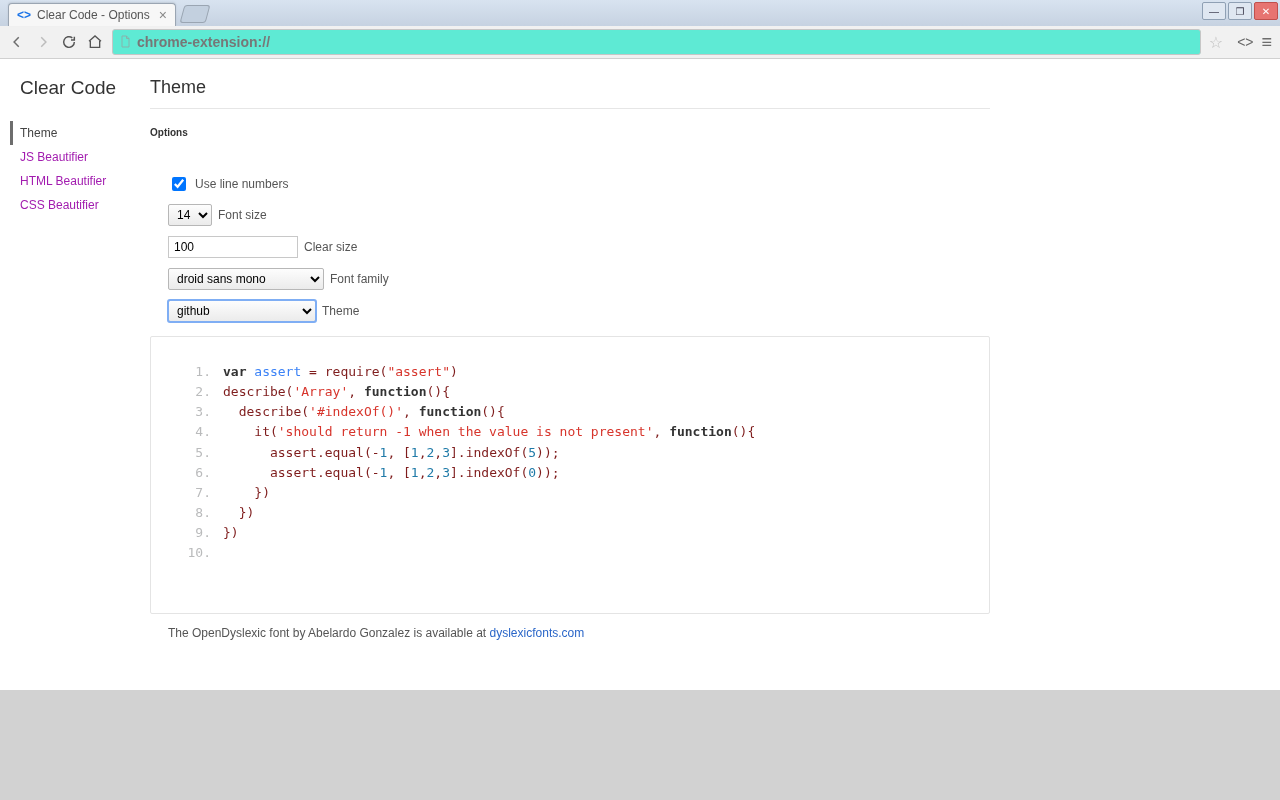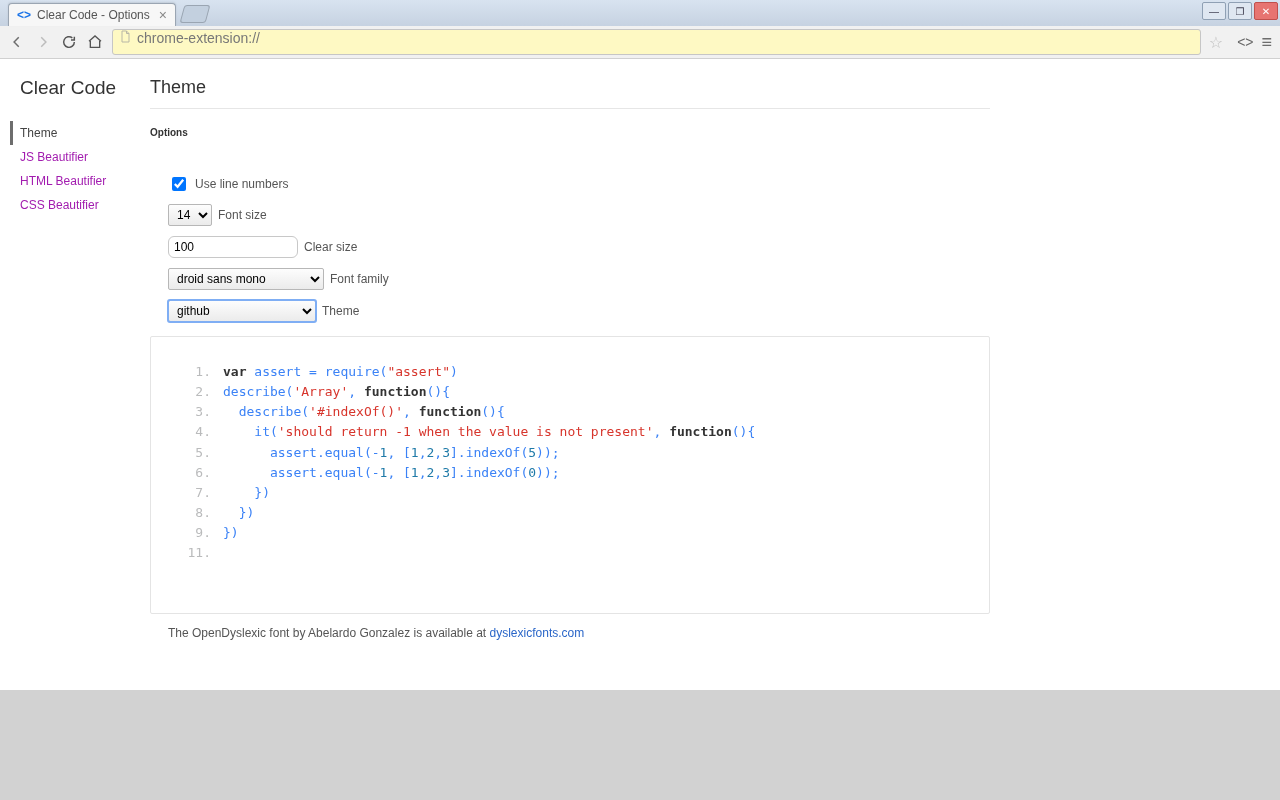--- a/index.html
+++ b/index.html
@@ -10,56 +10,56 @@
   .tab .favicon{color:#1a73e8;font-weight:bold;margin-right:6px;font-size:12px;}
   .tab .title{flex:1;color:#555;font-size:12px;white-space:nowrap;}
   .tab .close{color:#888;font-size:14px;line-height:1;margin-left:8px;}
   .newtab{width:24px;height:16px;margin-left:6px;margin-bottom:3px;background:#c3d0df;border:1px solid #9aa5b2;border-radius:3px;transform:skew(-15deg);}
   .winctrls{position:absolute;right:2px;top:2px;display:flex;gap:2px;}
   .winbtn{width:22px;height:16px;background:#dfe7f1;border:1px solid #8fa0b4;border-radius:2px;display:flex;align-items:center;justify-content:center;font-size:10px;color:#445;}
   .winbtn.red{background:#e77471;border-color:#c0504d;color:#fff;}
   
   .toolbar{height:32px;background:#f1f1f1;border-bottom:1px solid #d0d0d0;display:flex;align-items:center;padding:0 8px;gap:8px;}
   .navicon{width:18px;height:18px;display:flex;align-items:center;justify-content:center;color:#6d6d6d;font-size:15px;}
-  .omnibox{flex:1;height:24px;border:1px solid #c6c6c6;border-radius:3px;background:#fef9c3;display:flex;align-items:flex-start;padding:0 6px;color:#777;font-size:14px;}
+  .omnibox{flex:1;height:24px;border:1px solid #c6c6c6;border-radius:3px;background:#5eead4;display:flex;align-items:center;padding:0 6px;color:#777;font-size:14px;font-weight:bold;}
   .omnibox .page-icon{margin-right:6px;opacity:.7;display:inline-flex;}
   .star{color:#bfbfbf;font-size:16px;margin-right:6px;}
   .exticon{color:#666;font-size:14px;}
   .menuicon{font-size:18px;color:#6d6d6d;}
   
   .page{flex:1;display:flex;background:#fff;overflow:hidden;}
   .sidebar{width:130px;padding:18px 0 0 20px;}
   .brand{font-size:19px;color:#333;margin-bottom:22px;}
   .navlist{list-style:none;padding:0;margin:0;}
   .navlist li{padding:5px 0;color:#a21caf;font-size:12px;cursor:pointer;}
   .navlist li.active{color:#444;border-left:3px solid #6d6d6d;margin-left:-10px;padding-left:7px;}
   .main{flex:1;padding:18px 40px 0 0;max-width:840px;}
   .section-title{font-size:18px;color:#333;padding-bottom:10px;border-bottom:1px solid #e6e6e6;margin-bottom:18px;}
   .subh{font-weight:600;font-size:10px;color:#333;margin-bottom:10px;margin-left:0;}
   .options{padding-left:18px;margin-top:36px;}
   .row{display:flex;align-items:center;margin-bottom:10px;}
   .row label{margin-left:6px;color:#555;font-size:12px;}
   select,input[type=text]{font-family:inherit;font-size:12px;}
   select{height:22px;border:1px solid #b7b7b7;background:linear-gradient(#fdfdfd,#ebebeb);border-radius:2px;padding:0 4px;}
   select.focused{outline:2px solid #7faef4;outline-offset:-1px;}
-  input[type=text]{height:20px;border:1px solid #c8c8c8;padding:0 5px;width:118px;border-radius:6px;}
+  input[type=text]{height:20px;border:1px solid #c8c8c8;padding:0 5px;width:118px;border-radius:0;}
   input[type=checkbox]{width:14px;height:14px;}
   .sel-sm{width:44px;}
   .sel-md{width:156px;}
   .sel-lg{width:148px;}
   
   .codebox{border:1px solid #e4e4e4;margin-top:14px;padding:25px 30px 50px 30px;border-radius:2px;font-family:"DejaVu Sans Mono","Menlo","Consolas",monospace;font-size:13px;line-height:1.55;color:#333;}
   .codeline{display:flex;}
   .ln{width:30px;text-align:right;color:#babbbc;margin-right:12px;user-select:none;}
   .ln::after{content:".";}
   .kw{color:#333;font-weight:bold;}
   .str{color:#d7352c;}
   .num{color:#1f7aa8;}
   .fn{color:#3b82f6;}
-  .op{color:#3b82f6;}
+  .op{color:#7f1d1d;}
   .footnote{color:#555;font-size:12px;margin-top:12px;padding-left:18px;}
   .footnote a{color:#2a66c8;text-decoration:none;}
   .bottombar{background:#d2d2d2;height:110px;width:100%;}
   .pagewrap{flex:1;display:flex;flex-direction:column;}
   svg{display:block;}
 </style>
 </head>
 <body>
 
 <div class="window">
@@ -191,21 +191,21 @@
             </div>
             <div class="codeline">
               <span class="ln">8</span>
               <span style="white-space: pre;"><span class="op">  })</span></span>
             </div>
             <div class="codeline">
               <span class="ln">9</span>
               <span style="white-space: pre;"><span class="op">})</span></span>
             </div>
             <div class="codeline">
-              <span class="ln">11</span>
+              <span class="ln">10</span>
               <span style="white-space: pre;"></span>
             </div>
           </div>
 
         <div class="footnote">
           <span>The OpenDyslexic font by Abelardo Gonzalez is available at </span><a href="#">dyslexicfonts.com</a>
         </div>
       </div>
     </div>
     <div class="bottombar"></div>

